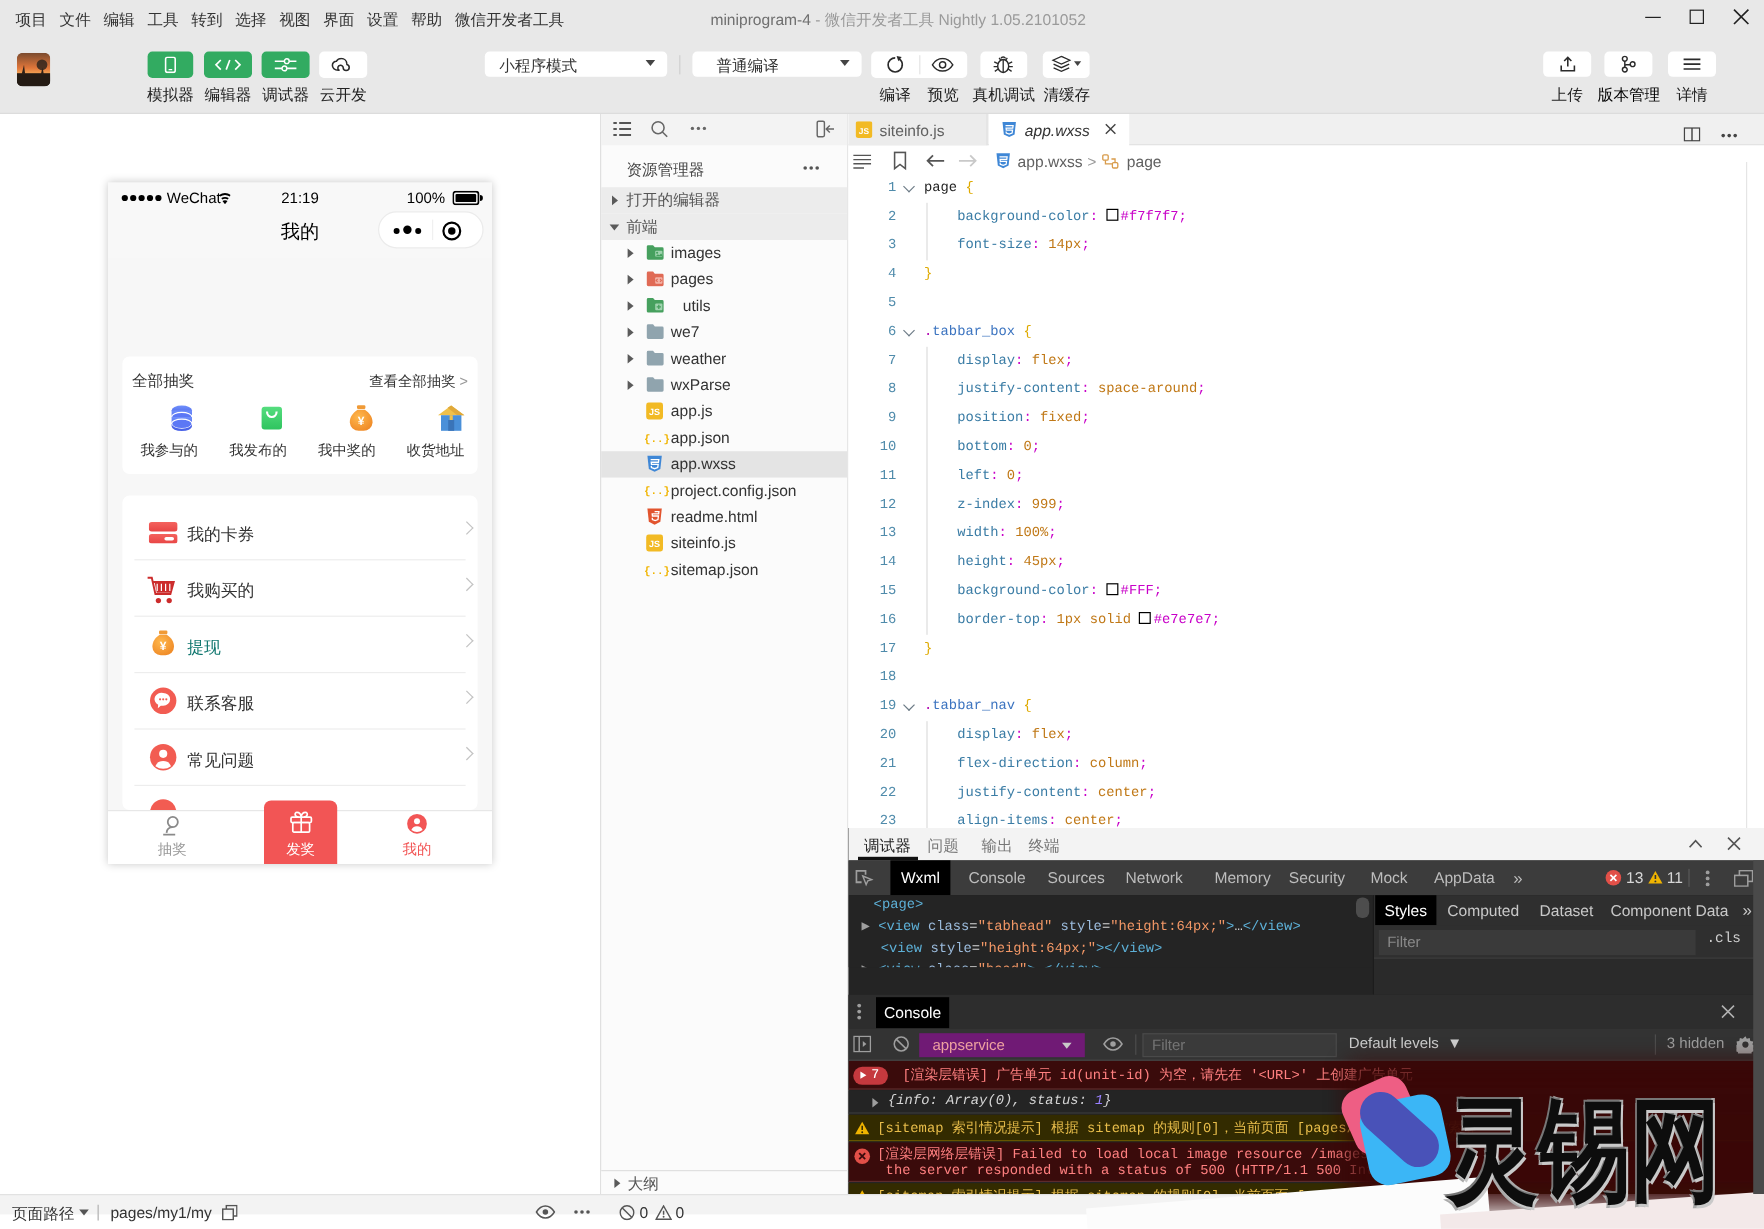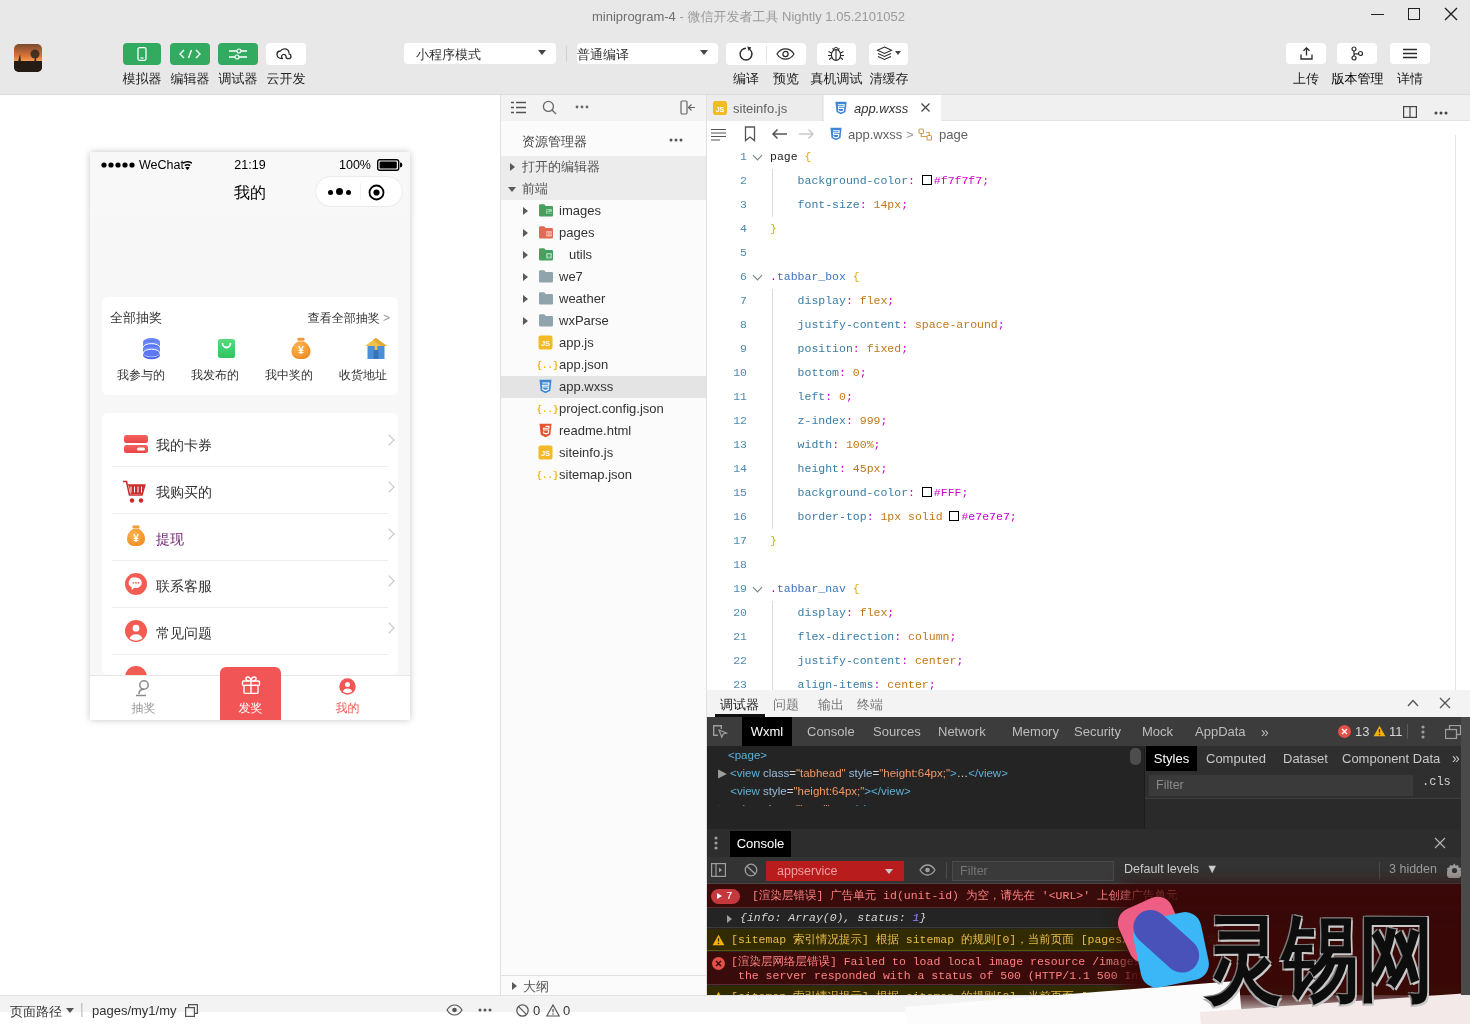--- a/index.html
+++ b/index.html
@@ -18,20 +18,21 @@
 .se{color:#1e1e1e;}.sc{color:#3c74c0;}.sd{color:#b000b0;}.br{color:#dfaa00;}.pr{color:#3a7ca5;}.pu{color:#c800c8;}.va{color:#c07816;}.hx{color:#c800c8;}
 .sw{display:inline-block;width:10px;height:10px;border:1.2px solid #000;background:#fff;vertical-align:-1px;margin-right:2px;}
 .ig{position:absolute;left:65px;width:1px;background:#dcdcdc;}
 .dtab{position:absolute;top:7px;font-size:13px;color:#bdbdbd;}
 .wt{color:#5db0d7;}.wa{color:#9bbbdc;}.wp{color:#d4d4d4;}.wv{color:#f29766;}
 </style>
 </head>
 <body>
 
 <div class="abs" id="menubar" style="left:0;top:0;width:1470px;height:30px;background:#e8e8e8;">
+  <div class="abs" style="left:13px;top:8px;color:#333;font-size:13px;word-spacing:7px;white-space:nowrap;">项目 文件 编辑 工具 转到 选择 视图 界面 设置 帮助 微信开发者工具</div>
   <div class="abs" style="left:592px;top:8px;font-size:13px;color:#8a8a8a;"><span style="color:#6f6f6f;">miniprogram-4</span> <span style="color:#9a9a9a;">- 微信开发者工具 Nightly 1.05.2101052</span></div>
   <div class="abs" style="left:1371px;top:14px;width:13px;height:1px;background:#222;"></div>
   <div class="abs" style="left:1408px;top:8px;width:12px;height:12px;border:1.4px solid #222;"></div>
   <div class="abs" style="left:1444px;top:7px;width:14px;height:14px;">
     <svg width="14" height="14" viewBox="0 0 14 14">
         <path d="M1 1 L13 13 M13 1 L1 13" stroke="#222" stroke-width="1.4"></path>
       </svg>
   </div>
 </div>
 
@@ -88,21 +89,21 @@
   <div class="abs" style="left:167px;top:40px;width:46px;text-align:center;font-size:13px;color:#222;white-space:nowrap;">编辑器</div>
   <div class="abs" style="left:215px;top:40px;width:46px;text-align:center;font-size:13px;color:#222;white-space:nowrap;">调试器</div>
   <div class="abs" style="left:263px;top:40px;width:46px;text-align:center;font-size:13px;color:#222;white-space:nowrap;">云开发</div>
 
   <div class="abs" style="left:404px;top:13px;width:152px;height:21px;background:#fff;border-radius:4px;">
     <span class="abs" style="left:12px;top:3px;font-size:13px;color:#333;">小程序模式</span>
     <span class="abs" style="left:134px;top:7px;width:0;height:0;border-left:4px solid transparent;border-right:4px solid transparent;border-top:5px solid #444;"></span>
   </div>
   <div class="abs" style="left:566px;top:16px;width:1px;height:16px;background:#cfcfcf;"></div>
   <div class="abs" style="left:577px;top:13px;width:141px;height:21px;background:#fff;border-radius:4px;">
-    <span class="abs" style="left:0;top:3px;font-size:13px;color:#333;">普通编译</span>
+    <span class="abs" style="left:20px;top:3px;font-size:13px;color:#333;">普通编译</span>
     <span class="abs" style="left:123px;top:7px;width:0;height:0;border-left:4px solid transparent;border-right:4px solid transparent;border-top:5px solid #444;"></span>
   </div>
 
   <div class="abs" style="left:726px;top:13px;width:80px;height:22px;background:#fff;border-radius:4px;"></div>
   <div class="abs" style="left:766px;top:16px;width:1px;height:16px;background:#e4e4e4;"></div>
   <div class="abs" style="left:738px;top:16px;">
       <svg width="16" height="16" viewBox="0 0 16 16">
         <path d="M8 2.2 a5.9 5.9 0 1 0 5.9 5.9" fill="none" stroke="#2b2b2b" stroke-width="1.4"></path>
         <path d="M13.9 8.6 a5.9 5.9 0 0 0 -2.8 -5.6" fill="none" stroke="#2b2b2b" stroke-width="1.4"></path>
         <path d="M9.2 0.6 L13.4 1.6 L10.6 5 Z" fill="#2b2b2b"></path>
@@ -299,21 +300,21 @@
               <radialGradient id="mb2" cx="0.4" cy="0.35" r="0.8">
                 <stop offset="0" stop-color="#ffb84d"></stop>
                 <stop offset="1" stop-color="#ed8422"></stop>
               </radialGradient>
             </defs>
             <rect x="6.5" y="0.5" width="7" height="3" rx="1" fill="#f09a36"></rect>
             <path d="M7 4 h6 c3.8 2.4 6 5.8 6 10 a7 7 0 0 1 -7 7 h-4 a7 7 0 0 1 -7 -7 c0 -4.2 2.2 -7.6 6 -10 z" fill="url(#mb2)"></path>
             <text x="10" y="16.5" text-anchor="middle" font-size="10" font-weight="bold" fill="#fff" font-family="Liberation Sans,sans-serif">¥</text>
           </svg>
         </div>
-      <div class="abs" style="left:54px;top:118px;font-size:14px;color:#701a75;text-align:center;">提现</div>
+      <div class="abs" style="left:54px;top:118px;font-size:14px;color:#0f766e;text-align:center;">提现</div>
       <div class="abs" style="left:22px;top:159px;">
           <svg width="24" height="24" viewBox="0 0 24 24">
             <circle cx="12" cy="12" r="11" fill="#f25c52"></circle>
             <path d="M12 5.5 a5.8 5.3 0 0 1 0 10.6 l-2 0 l-2.5 2.2 l0.3 -3 a5.8 5.3 0 0 1 4.2 -9.8 z" fill="#fff"></path>
             <g fill="#f25c52">
               <circle cx="9.4" cy="10.8" r="0.9"></circle>
               <circle cx="12" cy="10.8" r="0.9"></circle>
               <circle cx="14.6" cy="10.8" r="0.9"></circle>
             </g>
           </svg>
@@ -728,21 +729,21 @@
         </svg>
       </div>
     <div class="abs" style="left:738px;top:8px;">
         <svg width="16" height="14" viewBox="0 0 16 14">
           <rect x="4.5" y="0.5" width="11" height="9" fill="none" stroke="#9e9e9e" stroke-width="1.3"></rect>
           <rect x="0.5" y="4.5" width="11" height="9" fill="#3c3c3c" stroke="#9e9e9e" stroke-width="1.3"></rect>
         </svg>
       </div>
   </div>
 
-  <div class="abs" style="left:0;top:56px;width:437px;height:60px;background:#242424;overflow:hidden;font-family:Liberation Sans, sans-serif;font-size:11.5px;">
+  <div class="abs" style="left:0;top:56px;width:437px;height:60px;background:#242424;overflow:hidden;font-family:Liberation Mono, monospace;font-size:11.5px;">
     <div class="abs" style="left:21px;top:2px;height:14px;line-height:14px;"><span class="wt">&lt;page&gt;</span></div>
     <div class="abs" style="left:11px;top:20px;height:14px;line-height:14px;"><span style="color:#9e9e9e;">▶</span><span class="wt">&nbsp;&lt;view</span><span class="wa">&nbsp;class</span><span class="wp">=</span><span class="wv">"tabhead"</span><span class="wa">&nbsp;style</span><span class="wp">=</span><span class="wv">"height:64px;"</span><span class="wt">&gt;</span><span style="color:#d4d4d4;">…</span><span class="wt">&lt;/view&gt;</span></div>
     <div class="abs" style="left:20px;top:38px;height:14px;line-height:14px;"><span class="wt">&nbsp;&lt;view</span><span class="wa">&nbsp;style</span><span class="wp">=</span><span class="wv">"height:64px;"</span><span class="wt">&gt;&lt;/view&gt;</span></div>
     <div class="abs" style="left:11px;top:56px;height:14px;line-height:14px;"><span style="color:#9e9e9e;">▶</span><span class="wt">&nbsp;&lt;view</span><span class="wa">&nbsp;class</span><span class="wp">=</span><span class="wv">"head"</span><span class="wt">&gt;</span><span style="color:#d4d4d4;">…</span><span class="wt">&lt;/view&gt;</span></div>
     <div class="abs" style="left:423px;top:2px;width:11px;height:17px;background:#4d4d4d;border-radius:5px;"></div>
   </div>
 
   <div class="abs" style="left:437px;top:56px;width:326px;height:83px;background:#2f2f2f;border-left:1px solid #1c1c1c;">
     <div class="abs" style="left:1px;top:0;width:51px;height:25px;background:#000;color:#fff;font-size:13px;text-align:center;line-height:25px;">Styles</div>
     <span class="abs" style="left:61px;top:5px;font-size:13px;color:#c8c8c8;">Computed</span>
@@ -783,21 +784,21 @@
             <path d="M5 0.6 V13.4" stroke="#9e9e9e" stroke-width="1.2"></path>
             <path d="M8 4.5 L11 7 L8 9.5" fill="#9e9e9e"></path>
           </svg>
         </div>
       <div class="abs" style="left:37px;top:6px;">
           <svg width="14" height="14" viewBox="0 0 14 14">
             <circle cx="7" cy="7" r="5.8" fill="none" stroke="#9e9e9e" stroke-width="1.3"></circle>
             <path d="M3 3.2 L11 10.8" stroke="#9e9e9e" stroke-width="1.3"></path>
           </svg>
         </div>
-      <div class="abs" style="left:59px;top:4px;width:138px;height:20px;background:#b91c1c;">
+      <div class="abs" style="left:59px;top:4px;width:138px;height:20px;background:#701a75;">
         <span class="abs" style="left:11px;top:2.5px;font-size:12.5px;color:#eda0a0;">appservice</span>
         <span class="abs" style="left:119px;top:8px;width:0;height:0;border-left:4px solid transparent;border-right:4px solid transparent;border-top:5px solid #c9c9c9;"></span>
       </div>
       <div class="abs" style="left:212px;top:7px;">
           <svg width="17" height="12" viewBox="0 0 17 12">
             <path d="M1 6 C3.2 2.4 6 1 8.5 1 C11 1 13.8 2.4 16 6 C13.8 9.6 11 11 8.5 11 C6 11 3.2 9.6 1 6 Z" fill="none" stroke="#9e9e9e" stroke-width="1.3"></path>
             <circle cx="8.5" cy="6" r="2.3" fill="#9e9e9e"></circle>
           </svg>
         </div>
       <div class="abs" style="left:239px;top:5px;width:1px;height:17px;background:#4d4d4d;"></div>

